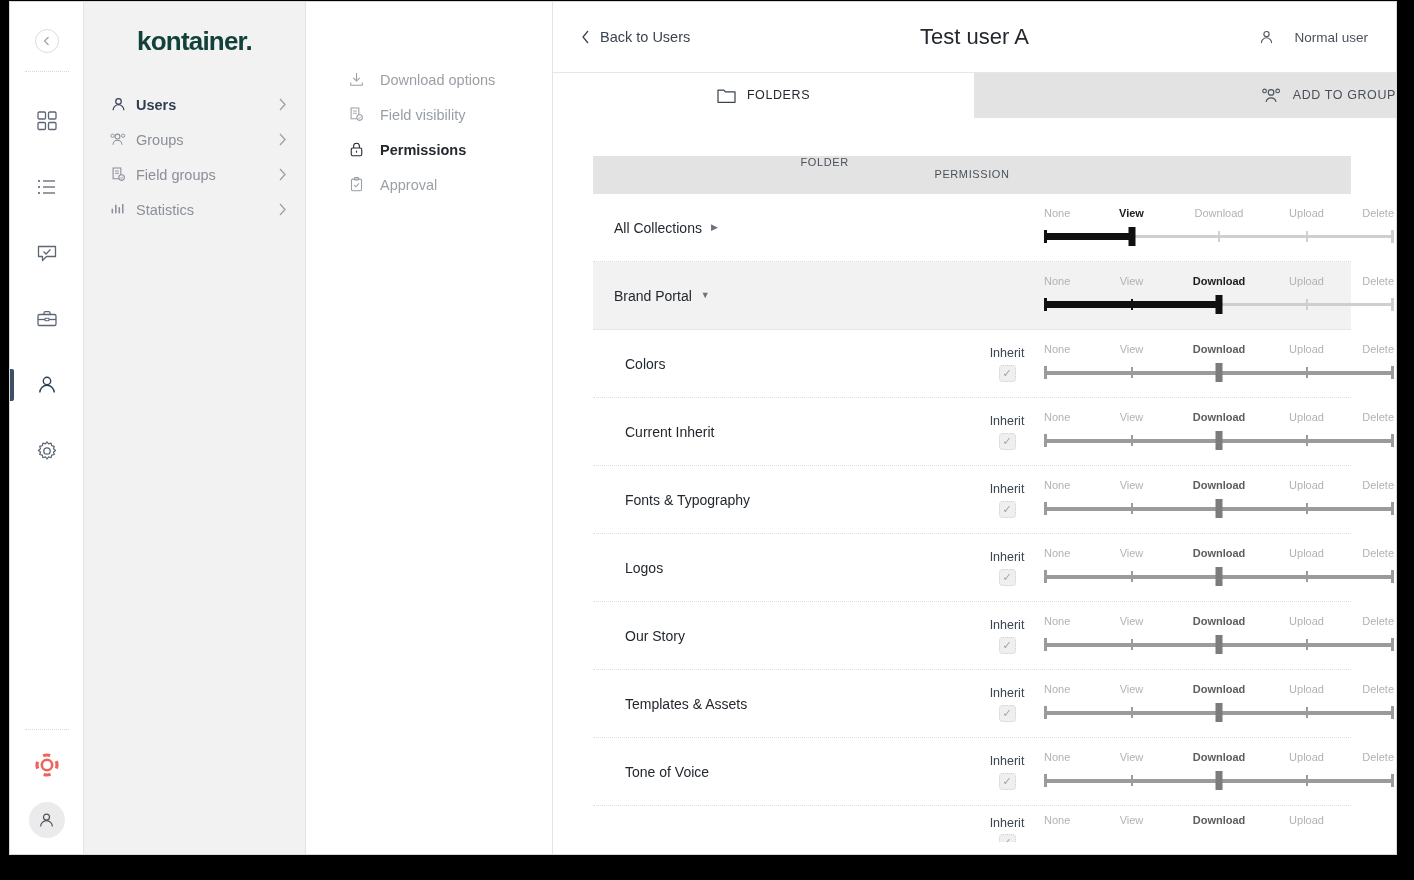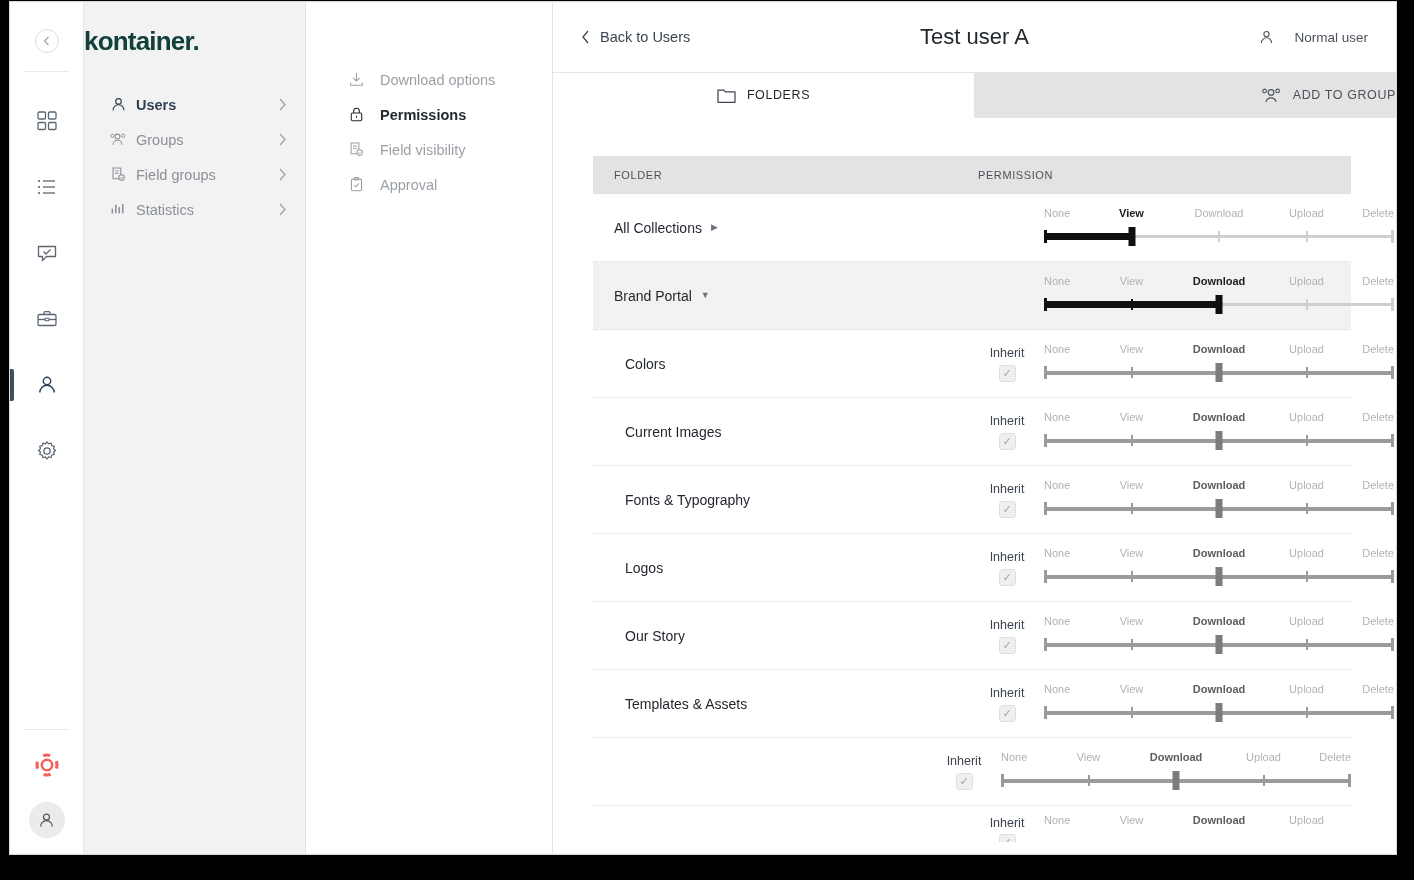--- a/index.html
+++ b/index.html
@@ -58,21 +58,21 @@
 
   
   .sidebar {
     width: 222px; flex: 0 0 222px;
     background: #f2f2f2;
     border-right: 1px solid #e3e3e3;
     padding-top: 24px;
   }
   .brand {
     font-size: 26px; font-weight: bold; color: #12403a;
-    letter-spacing: -0.8px; text-align: left; padding: 0 0 30px 0;
+    letter-spacing: -0.8px; text-align: center; padding: 0 0 30px 0;
     user-select: none;
   }
   .nav-item {
     display: flex; align-items: center;
     height: 35px; padding: 0 18px 0 26px;
     color: #8a8f98; font-size: 14.5px; cursor: pointer;
   }
   .nav-item .nv-ico { width: 26px; display: flex; align-items: center; color: #8a8f98; }
   .nav-item .nv-label { flex: 1; }
   .nav-item .nv-chev { color: #9aa0a6; display: flex; align-items: center; }
@@ -123,21 +123,21 @@
     border-right: 1px solid #e3e3e3;
   }
   .tab:last-child { border-right: none; justify-content: flex-end; }
   .tab.active { background: #ffffff; color: #23282f; border-bottom-color: #ffffff; }
   .tab.inactive { background: #e3e3e3; color: #4a5159; border-bottom-color: #e3e3e3; }
 
   .content { flex: 1; overflow: hidden; padding: 38px 45px 0 40px; background: #fff; }
   .table { width: 100%; }
   .thead {
     background: #e3e3e3; height: 38px; display: flex; align-items: center;
-    font-size: 11px; letter-spacing: 0.6px; color: #4a5159;
+    font-size: 11px; letter-spacing: 0.6px; color: #4a5159; flex-direction: column;
   }
   .th-folder { padding-left: 21px; width: 385px; }
   .th-perm { }
 
   .row {
     display: flex; align-items: center; position: relative;
     border-bottom: 1px dotted #dcdcdc;
     min-height: 68px;
   }
   .row.parent { min-height: 68px; }
@@ -351,42 +351,42 @@
       <span class="sb-ico">
         <svg width="17" height="17" viewBox="0 0 22 22">
           <line x1="11" y1="2.5" x2="11" y2="12.5" stroke="currentColor" stroke-width="1.4"></line>
           <path d="M6.8 8.8 L11 13 L15.2 8.8" fill="none" stroke="currentColor" stroke-width="1.4"></path>
           <path d="M3.5 15 v3.5 h15 V15" fill="none" stroke="currentColor" stroke-width="1.4"></path>
         </svg>
       </span>
       <span>Download options</span>
     </div>
 
-    <div class="sub-item active">
-      <span class="sb-ico">
-        <svg width="17" height="17" viewBox="0 0 22 22">
-          <rect x="4.2" y="9" width="13.6" height="10" rx="2" fill="none" stroke="currentColor" stroke-width="1.4"></rect>
-          <path d="M7.3 9 V6.6 a3.7 3.7 0 0 1 7.4 0 V9" fill="none" stroke="currentColor" stroke-width="1.4"></path>
-          <line x1="11" y1="12.5" x2="11" y2="15.2" stroke="currentColor" stroke-width="1.4"></line>
-        </svg>
-      </span>
-      <span>Permissions</span>
-    </div>
-
     <div class="sub-item">
       <span class="sb-ico">
         <svg width="17" height="17" viewBox="0 0 22 22">
           <path d="M4 2.5 h10 v14 h-10 z" fill="none" stroke="currentColor" stroke-width="1.4"></path>
           <line x1="6.5" y1="6.5" x2="11.5" y2="6.5" stroke="currentColor" stroke-width="1.2"></line>
           <line x1="6.5" y1="9.5" x2="11.5" y2="9.5" stroke="currentColor" stroke-width="1.2"></line>
           <circle cx="15" cy="15" r="3.6" fill="#fff" stroke="currentColor" stroke-width="1.3"></circle>
           <path d="M13.3 15 l1.2 1.2 2.1 -2.2" fill="none" stroke="currentColor" stroke-width="1.2"></path>
         </svg>
       </span>
       <span>Field visibility</span>
+    </div>
+
+    <div class="sub-item active">
+      <span class="sb-ico">
+        <svg width="17" height="17" viewBox="0 0 22 22">
+          <rect x="4.2" y="9" width="13.6" height="10" rx="2" fill="none" stroke="currentColor" stroke-width="1.4"></rect>
+          <path d="M7.3 9 V6.6 a3.7 3.7 0 0 1 7.4 0 V9" fill="none" stroke="currentColor" stroke-width="1.4"></path>
+          <line x1="11" y1="12.5" x2="11" y2="15.2" stroke="currentColor" stroke-width="1.4"></line>
+        </svg>
+      </span>
+      <span>Permissions</span>
     </div>
 
 
     <div class="sub-item">
       <span class="sb-ico">
         <svg width="17" height="17" viewBox="0 0 22 22">
           <rect x="4.5" y="4" width="13" height="15" rx="1.6" fill="none" stroke="currentColor" stroke-width="1.4"></rect>
           <rect x="8.2" y="1.8" width="5.6" height="3.4" rx="1" fill="none" stroke="currentColor" stroke-width="1.3"></rect>
           <path d="M8 11.8 l2.2 2.2 4 -4.4" fill="none" stroke="currentColor" stroke-width="1.3"></path>
         </svg>
@@ -527,21 +527,21 @@
                     <div class="tickmark dis" style="left: 87.5px;"></div>
                     <div class="tickmark dis" style="left: 175px;"></div>
                     <div class="tickmark dis" style="left: 262.5px;"></div>
                     <div class="thumb dis" style="left: 175px;"></div>
                   </div>
                 </div>
               </div>
             </div>
             <div class="row child">
               <div class="row-label child">
-                <span>Current Images</span>
+                <span>Current Inherit</span>
               </div>
               <div class="perm-cell">
                 <div class="inherit-box">
                   <div class="inherit-label">Inherit</div>
                   <div class="inherit-check">✓</div>
                 </div>
                 <div class="slider">
                   <div class="ticks">
                     <div class="tick-label first" style="left: 0px;">None</div>
                     <div class="tick-label" style="left: 87.5px;">View</div>
@@ -671,20 +671,23 @@
                     <div class="cap dis" style="left: 347px;"></div>
                     <div class="tickmark dis" style="left: 87.5px;"></div>
                     <div class="tickmark dis" style="left: 175px;"></div>
                     <div class="tickmark dis" style="left: 262.5px;"></div>
                     <div class="thumb dis" style="left: 175px;"></div>
                   </div>
                 </div>
               </div>
             </div>
             <div class="row child">
+              <div class="row-label child">
+                <span>Tone of Voice</span>
+              </div>
               <div class="perm-cell">
                 <div class="inherit-box">
                   <div class="inherit-label">Inherit</div>
                   <div class="inherit-check">✓</div>
                 </div>
                 <div class="slider">
                   <div class="ticks">
                     <div class="tick-label first" style="left: 0px;">None</div>
                     <div class="tick-label" style="left: 87.5px;">View</div>
                     <div class="tick-label sel" style="left: 175px;">Download</div>

